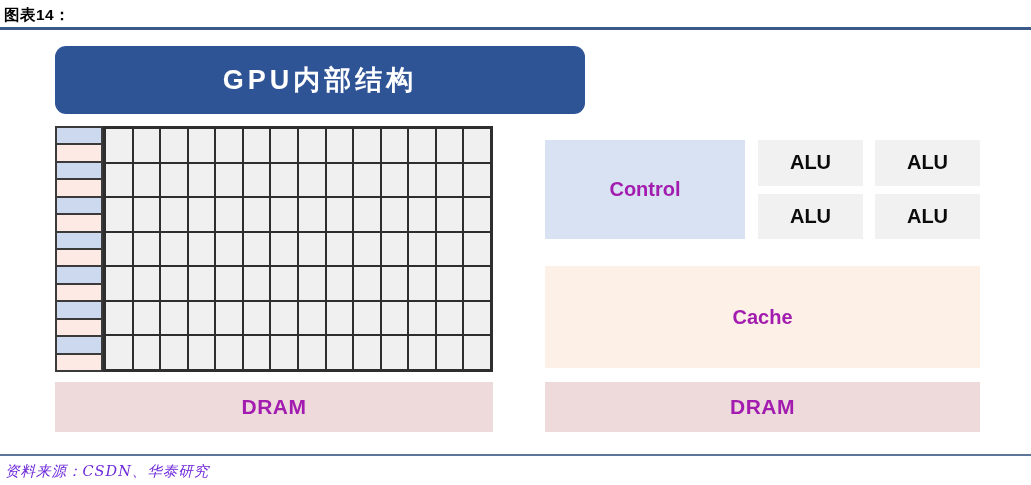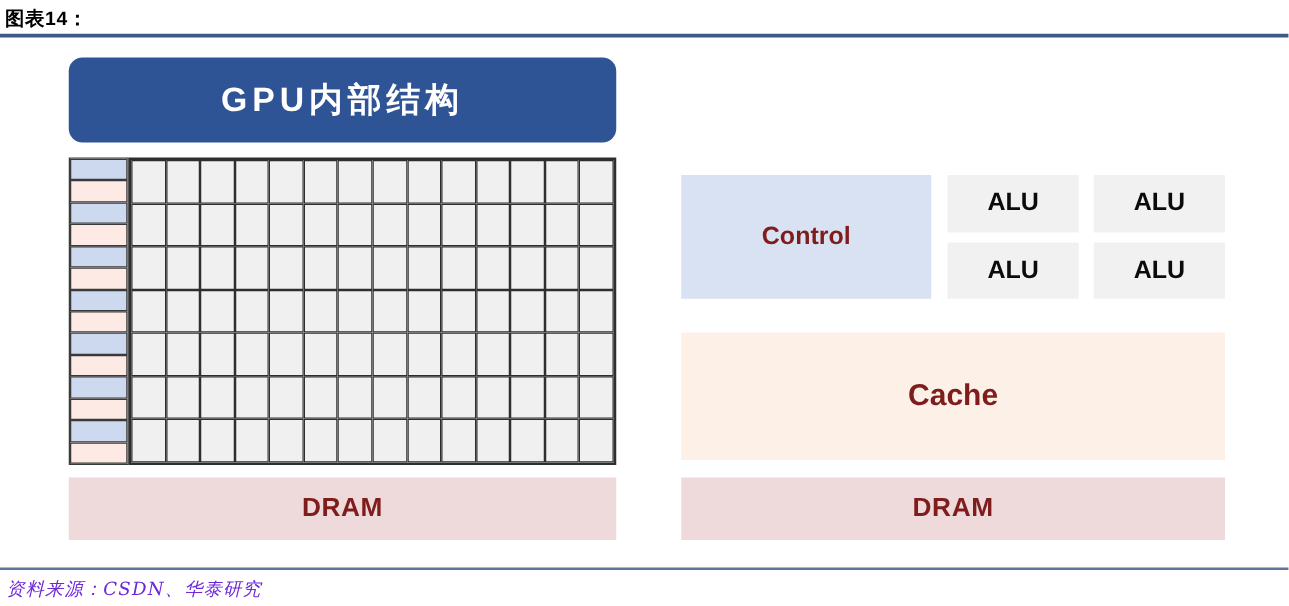--- a/index.html
+++ b/index.html
@@ -45,25 +45,25 @@
     font-size: 27px;
     font-weight: bold;
     letter-spacing: 4px;
   }
   .block {
     position: absolute;
     display: flex;
     align-items: center;
     justify-content: center;
     font-weight: bold;
-    color: #7f1d1d;
-  }
-
-  
-  #gpu-header { left: 55px; width: 438px; }
+    color: #a21caf;
+  }
+
+  
+  #gpu-header { left: 55px; width: 530px; }
   .gpu-grid-wrap {
     position: absolute;
     left: 55px; top: 126px;
     width: 438px; height: 246px;
     display: flex;
   }
   .memory-strip {
     width: 48px; height: 246px;
     display: grid;
     grid-template-rows: repeat(14, 1fr);
@@ -113,21 +113,21 @@
     align-items: center;
     justify-content: center;
     font-weight: bold;
     font-size: 20px;
     color: #0b0b0b;
   }
   #cpu-cache {
     left: 545px; top: 266px;
     width: 435px; height: 102px;
     background: var(--cache-bg, #fdf0e7);
-    font-size: 24px;
+    font-size: 20px;
   }
   #cpu-dram {
     left: 545px; top: 382px;
     width: 435px; height: 50px;
     background: var(--dram-bg, #eedadb);
     font-size: 21px;
     letter-spacing: 0.5px;
   }
 
   

